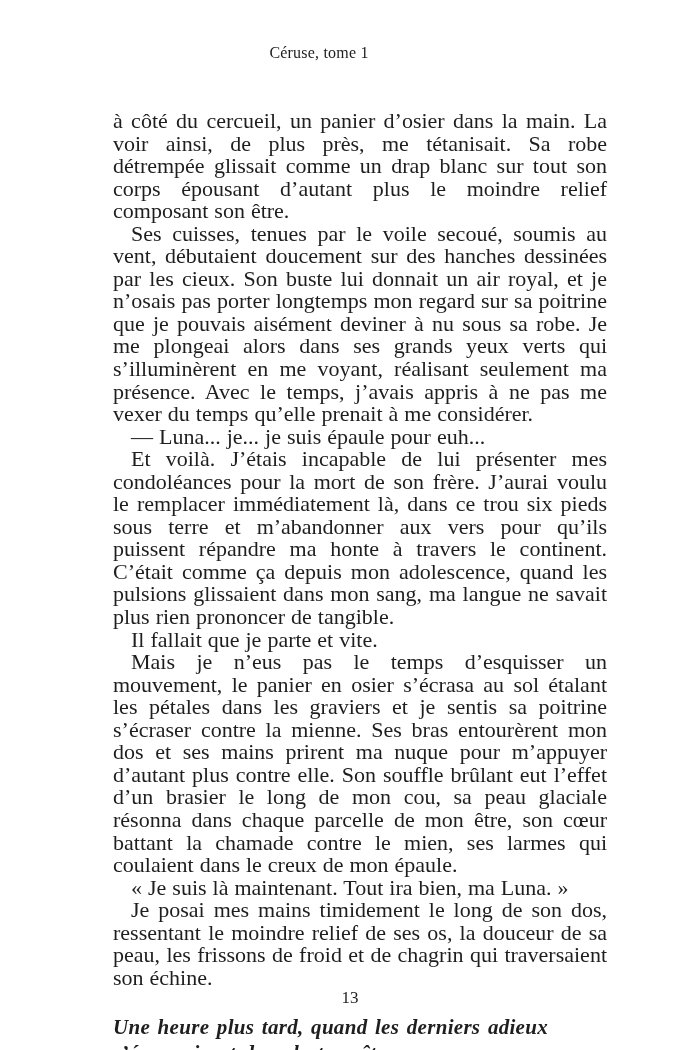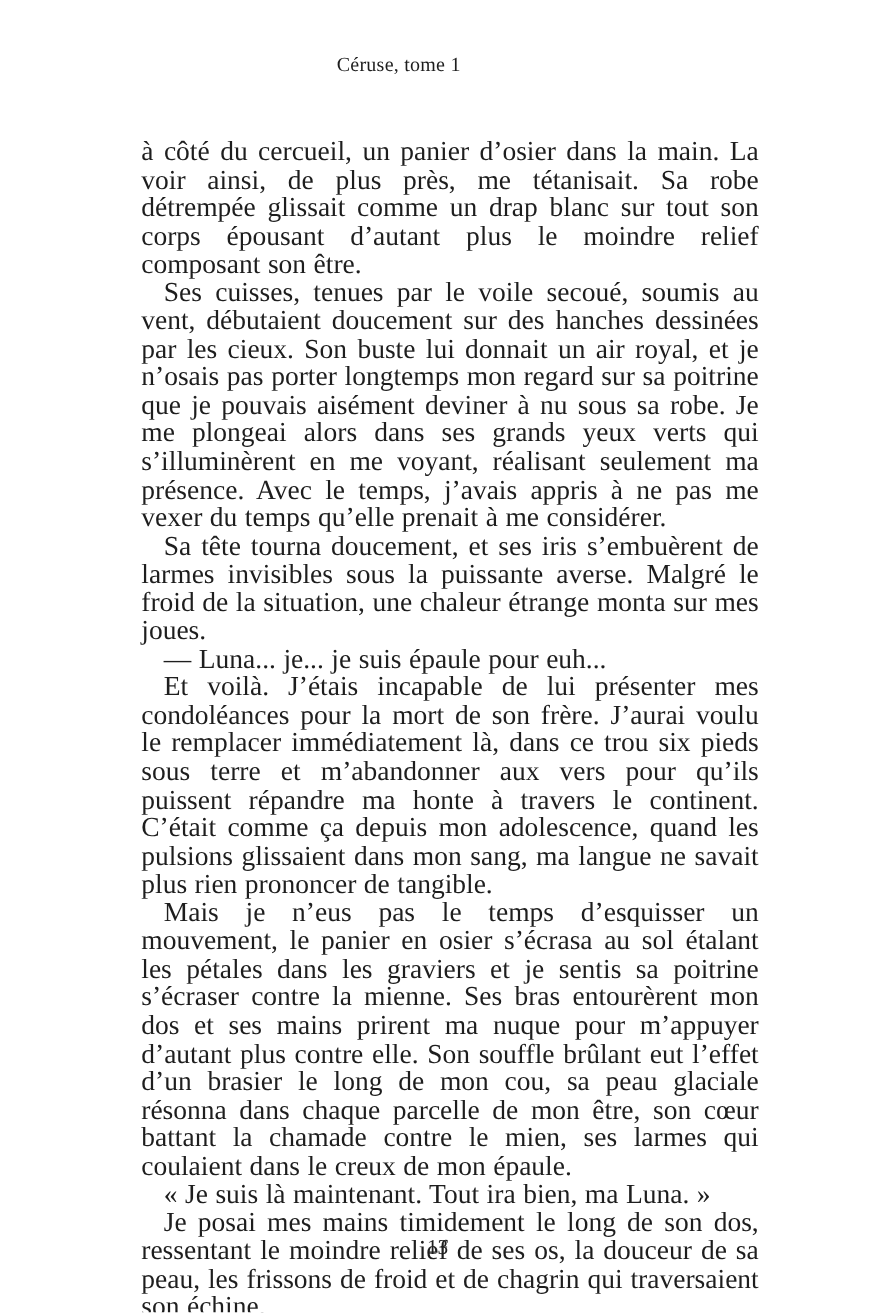--- a/index.html
+++ b/index.html
@@ -68,23 +68,23 @@
 </head>
 <body>
 
 <div class="page">
 
   <div class="running-header">Céruse, tome 1</div>
 
   <div class="text-block">
     <p>à côté du cercueil, un panier d’osier dans la main. La voir ainsi, de plus près, me tétanisait. Sa robe détrempée glissait comme un drap blanc sur tout son corps épousant d’autant plus le moindre relief composant son être.</p>
     <p class="indent">Ses cuisses, tenues par le voile secoué, soumis au vent, débutaient doucement sur des hanches dessinées par les cieux. Son buste lui donnait un air royal, et je n’osais pas porter longtemps mon regard sur sa poitrine que je pouvais aisément deviner à nu sous sa robe. Je me plongeai alors dans ses grands yeux verts qui s’illuminèrent en me voyant, réalisant seulement ma présence. Avec le temps, j’avais appris à ne pas me vexer du temps qu’elle prenait à me considérer.</p>
-    <p class="indent">Sa tête tourna doucement, et ses iris s’embuèrent de larmes invisibles sous la puissante averse. Malgré le froid de la situation, une chaleur étrange monta sur mes joues.</p>
     <p class="indent">— Luna... je... je suis épaule pour euh...</p>
     <p class="indent">Et voilà. J’étais incapable de lui présenter mes condoléances pour la mort de son frère. J’aurai voulu le remplacer immédiatement là, dans ce trou six pieds sous terre et m’abandonner aux vers pour qu’ils puissent répandre ma honte à travers le continent. C’était comme ça depuis mon adolescence, quand les pulsions glissaient dans mon sang, ma langue ne savait plus rien prononcer de tangible.</p>
+    <p class="indent">Il fallait que je parte et vite.</p>
     <p class="indent">Mais je n’eus pas le temps d’esquisser un mouvement, le panier en osier s’écrasa au sol étalant les pétales dans les graviers et je sentis sa poitrine s’écraser contre la mienne. Ses bras entourèrent mon dos et ses mains prirent ma nuque pour m’appuyer d’autant plus contre elle. Son souffle brûlant eut l’effet d’un brasier le long de mon cou, sa peau glaciale résonna dans chaque parcelle de mon être, son cœur battant la chamade contre le mien, ses larmes qui coulaient dans le creux de mon épaule.</p>
     <p class="indent">« Je suis là maintenant. Tout ira bien, ma Luna. »</p>
     <p class="indent">Je posai mes mains timidement le long de son dos, ressentant le moindre relief de ses os, la douceur de sa peau, les frissons de froid et de chagrin qui traversaient son échine.</p>
 
     <div class="closing">
       <span>Une heure plus tard, quand les derniers adieux</span>
       <span>s’évanouirent dans la tempête.</span>
     </div>
   </div>
 

